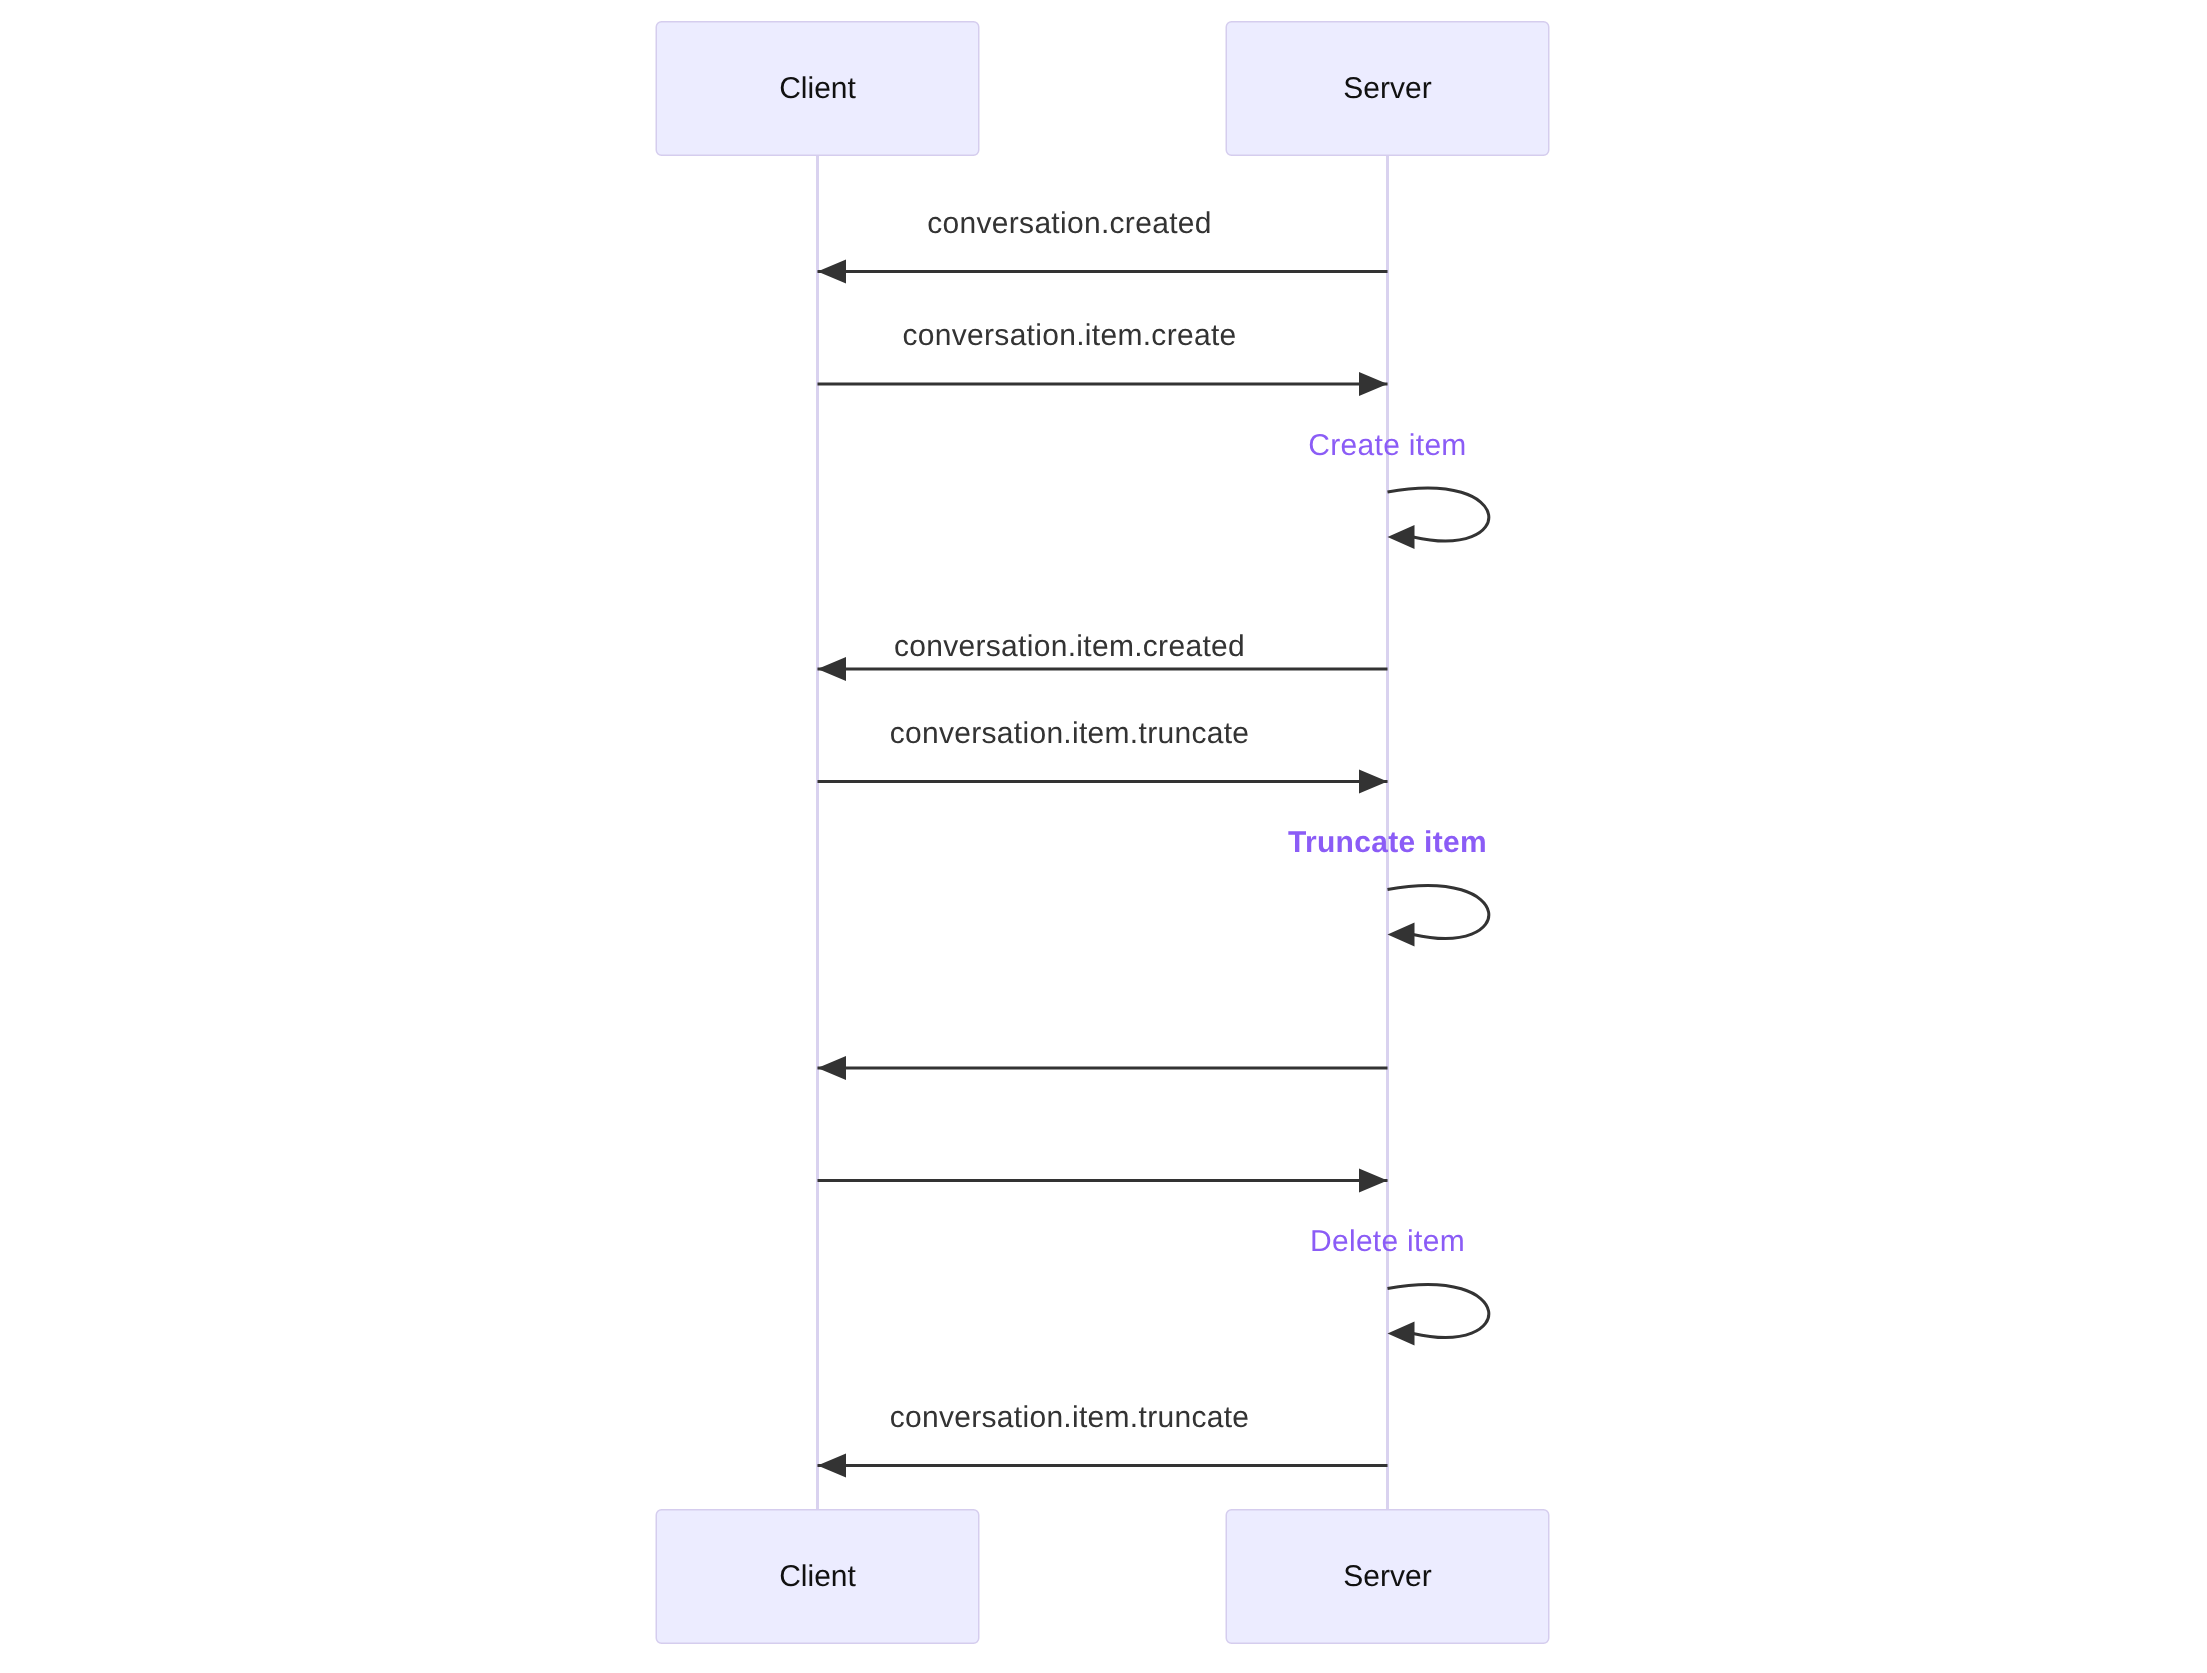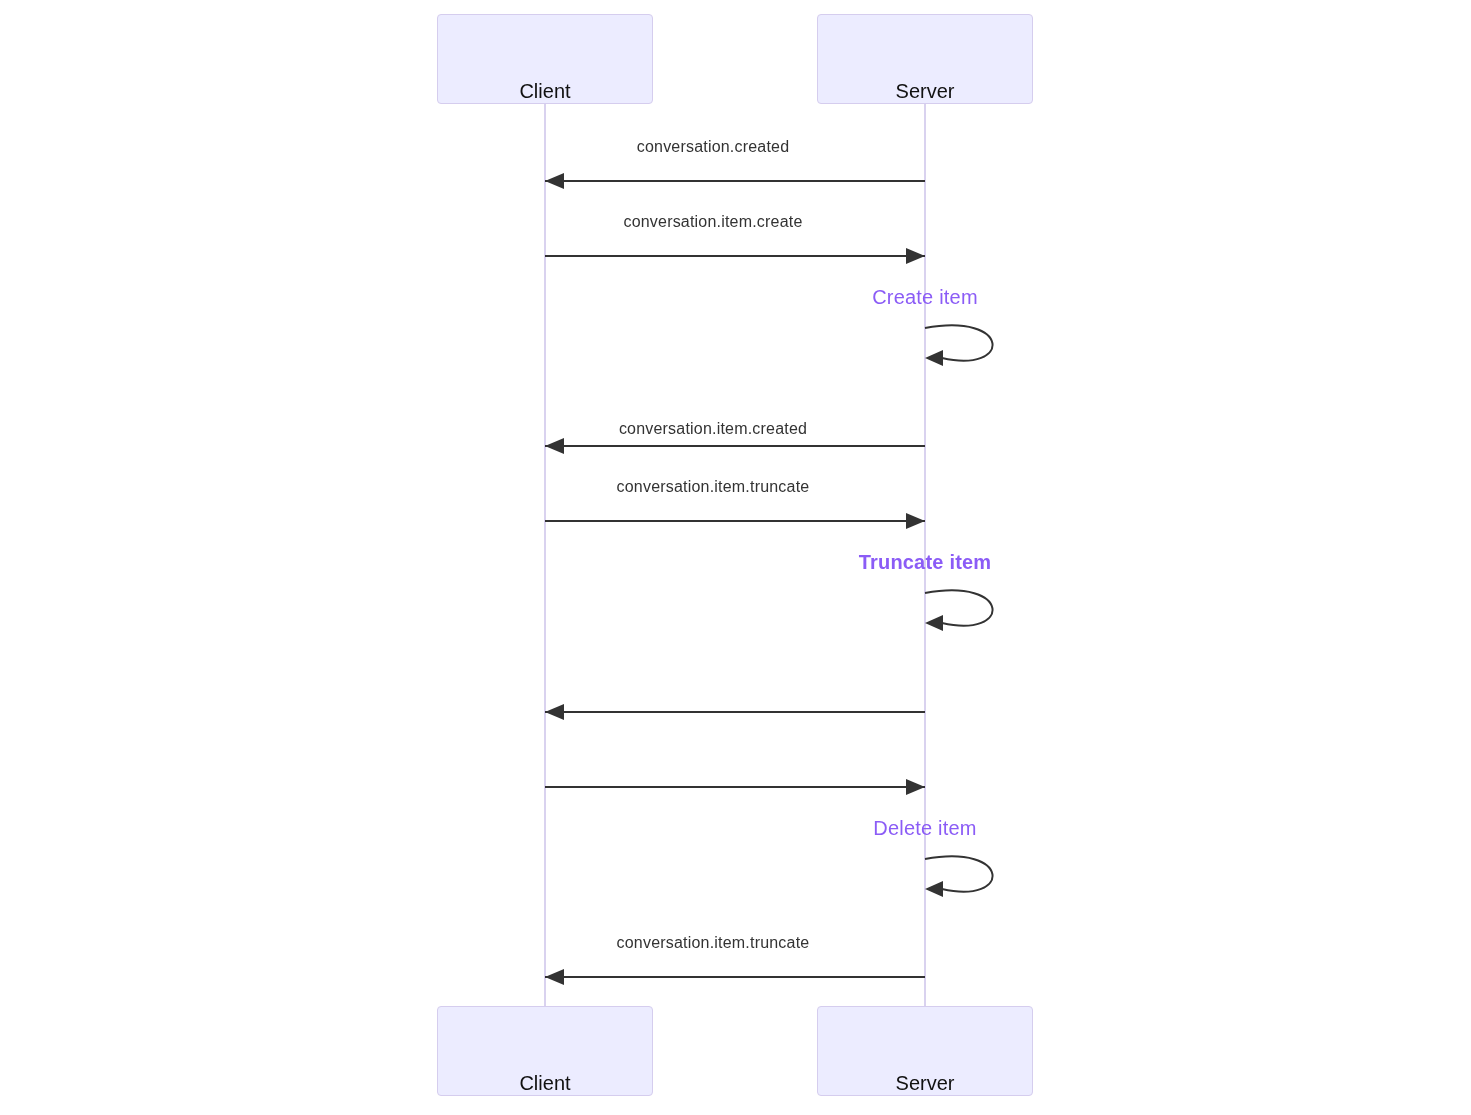--- a/index.html
+++ b/index.html
@@ -16,38 +16,38 @@
   }
   .actor-box{
     position:absolute;
     width:216px;
     height:90px;
     background:#ECECFF;
     border:1.5px solid #d5cdee;
     border-radius:4px;
     box-sizing:border-box;
     display:flex;
-    align-items:flex-end;
+    align-items:center;
     justify-content:center;
     font-size:20px;
     color:#111111;
   }
   .lifeline{
     position:absolute;
     width:2px;
     top:104px;
     height:902px;
     background:#d9d2ef;
   }
   .msg-label{
     position:absolute;
     left:545px;
     width:336px;
     text-align:center;
-    font-size:16px;
+    font-size:20px;
     color:#333333;
     letter-spacing:0.2px;
     white-space:nowrap;
   }
   .loop-label{
     position:absolute;
     left:775px;
     width:300px;
     text-align:center;
     font-size:20px;

